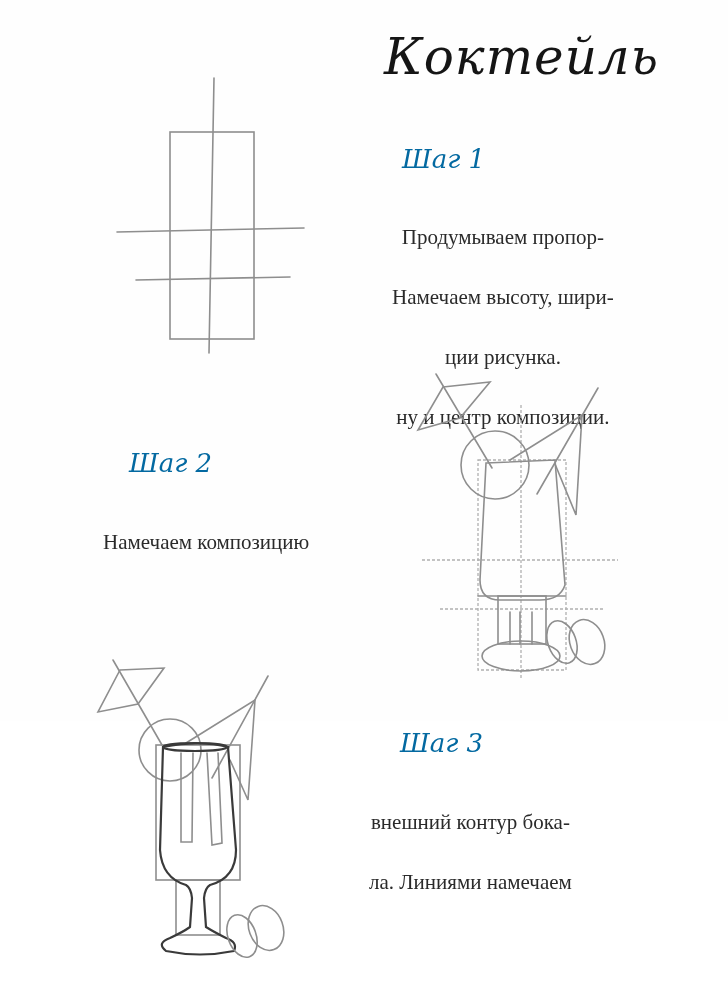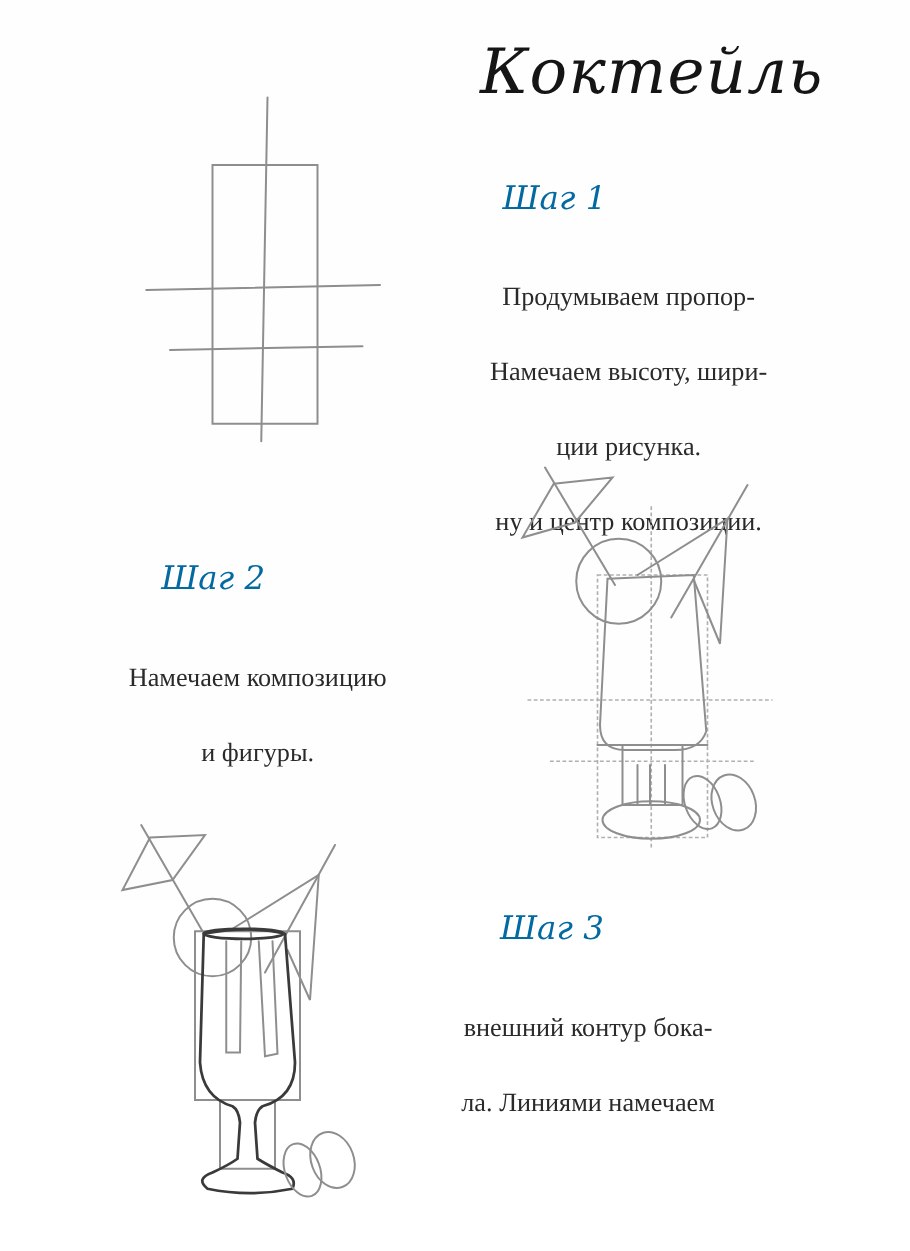--- a/index.html
+++ b/index.html
@@ -46,21 +46,20 @@
   <svg class="drawing" style="left:100px; top:70px;" width="220" height="290">
     <line class="pencil" x1="114" y1="8" x2="109" y2="283"></line>
     <rect class="pencil" x="70" y="62" width="84" height="207"></rect>
     <line class="pencil" x1="17" y1="162" x2="204" y2="158"></line>
     <line class="pencil" x1="36" y1="210" x2="190" y2="207"></line>
   </svg>
 
   <div class="step-heading" style="left:118px; top:448px;margin-left:11px;">Шаг 2</div>
   <div class="step-text" style="left:103px; top:497px;">
     <span class="line">Намечаем композицию</span>
-    <span class="line">и фигуры.</span>
   </div>
 
   <svg class="drawing" style="left:400px; top:360px;" width="220" height="330">
     <line class="pencil-light" x1="121" y1="45" x2="121" y2="320"></line>
     <line class="pencil-light" x1="22" y1="200" x2="218" y2="200"></line>
     <line class="pencil-light" x1="40" y1="249" x2="205" y2="249"></line>
     <rect class="pencil-light" x="78" y="100" width="88" height="210"></rect>
 
     <line class="pencil" x1="36" y1="14" x2="92" y2="108"></line>
     <path class="pencil" d="M43 27 L90 22 L60 58 L18 70 Z"></path>

